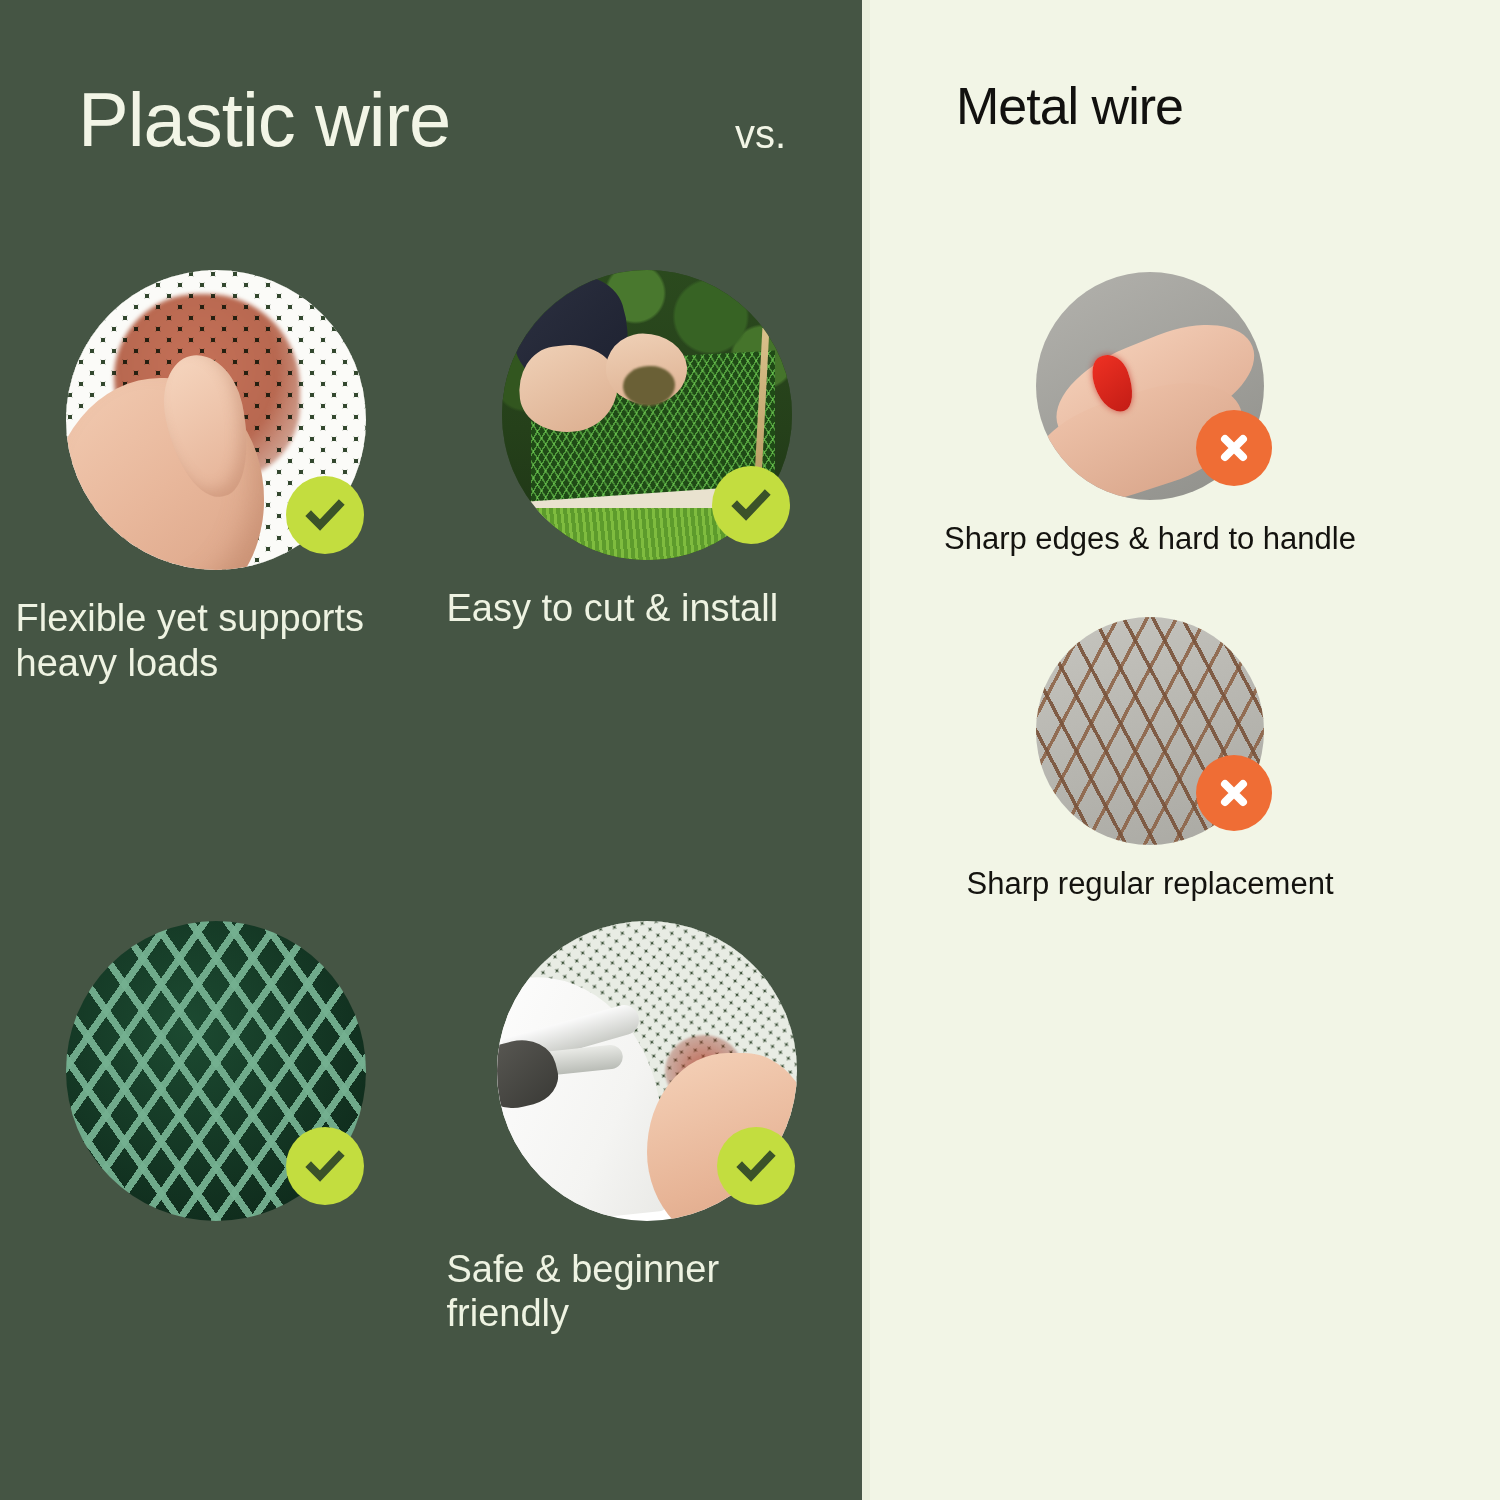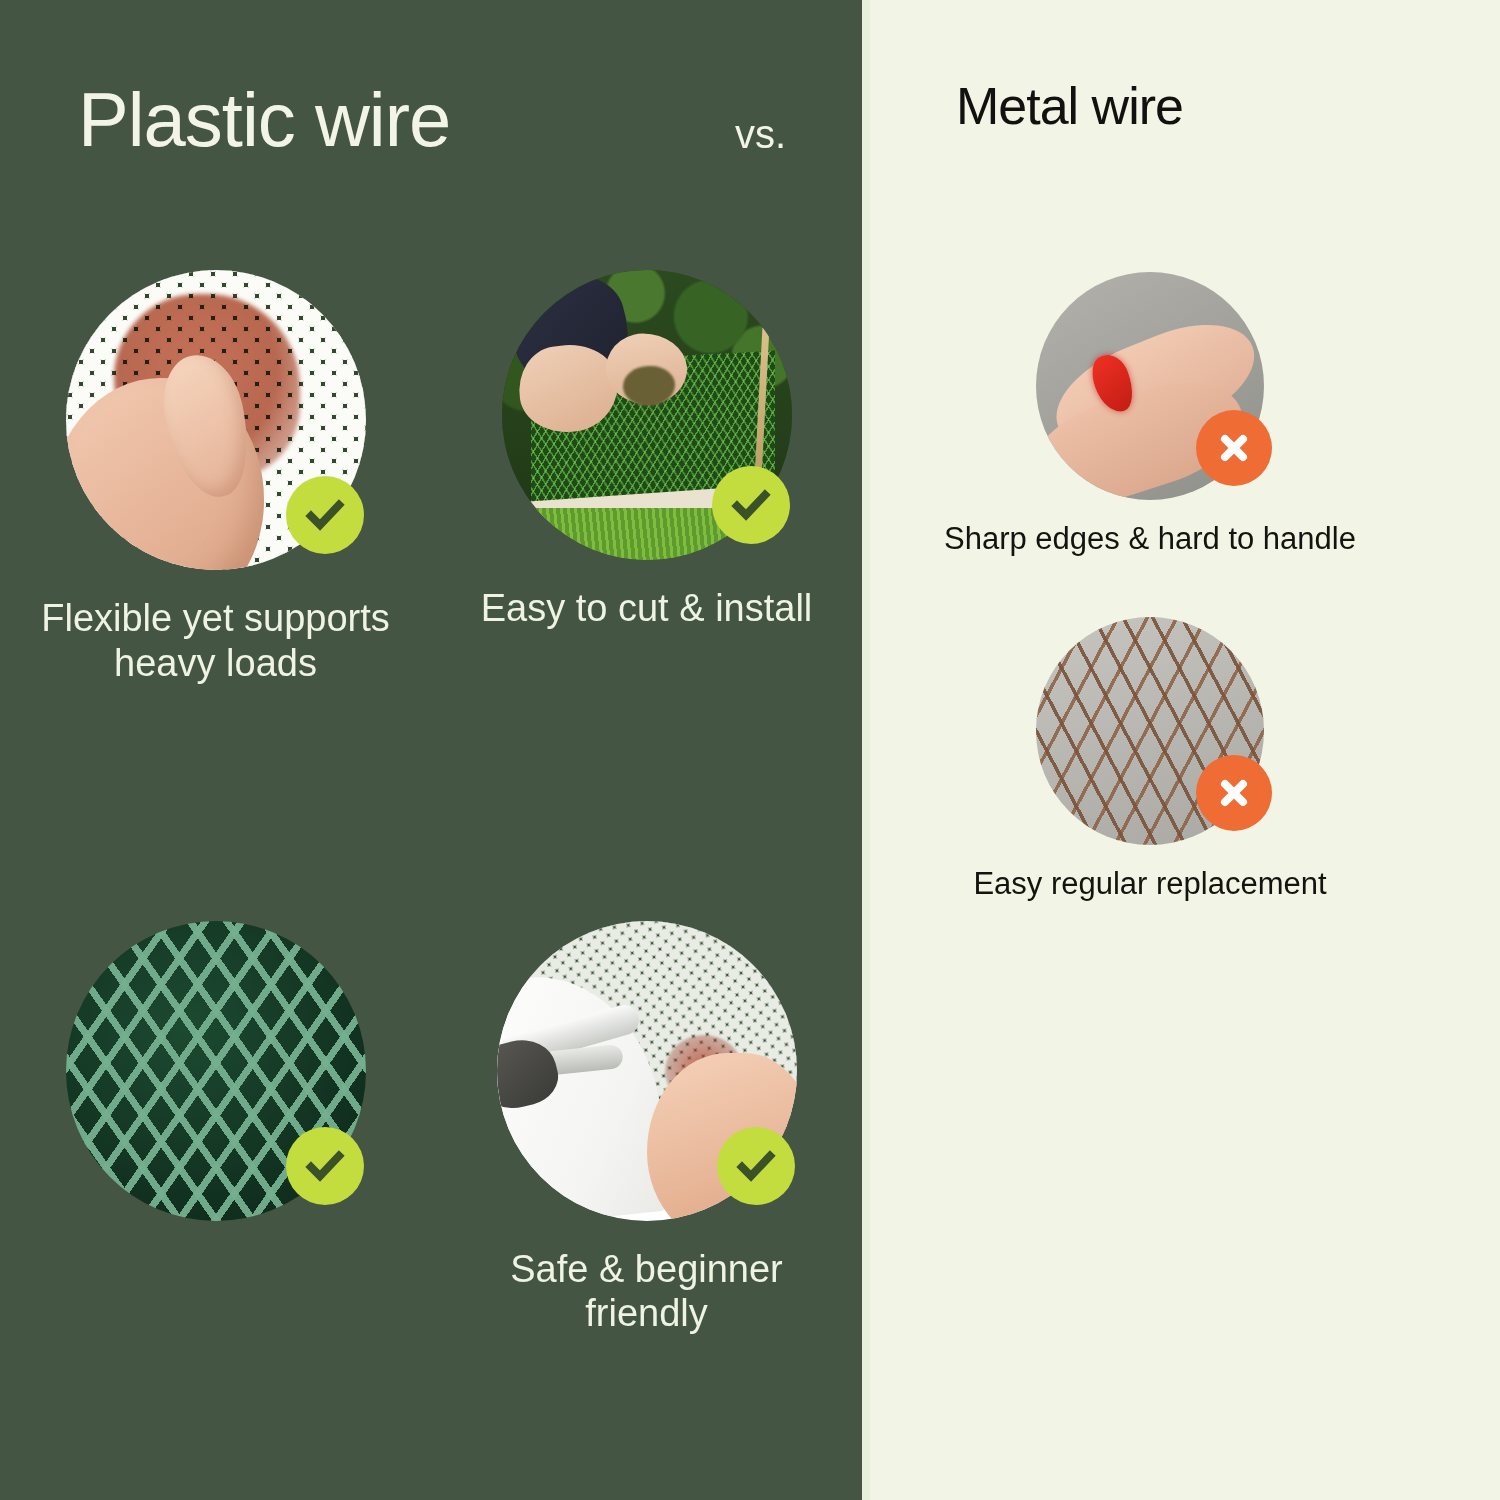--- a/index.html
+++ b/index.html
@@ -82,21 +82,20 @@
   }
   .circle-wrap.sm { width: 290px; height: 290px; }
   .photo {
     width: 100%; height: 100%;
     border-radius: 50%;
     overflow: hidden;
     position: relative;
   }
   .caption {
     margin-top: 26px;
-    text-align: center;
     font-size: 38px;
     line-height: 1.18;
     color: #eef3e2;
     width: 400px;
   }
   .caption-dark {
     margin-top: 20px;
     text-align: center;
     font-size: 31px;
     line-height: 1.2;
@@ -538,20 +537,20 @@
 
       <div class="rrow">
         <div class="rcircle">
           <div class="photo img-rust"></div>
           <div class="badge cross">
             <svg width="40" height="40" viewBox="0 0 40 40" aria-hidden="true">
               <path d="M11 11 L29 29 M29 11 L11 29" fill="none" stroke="#ffffff" stroke-width="8" stroke-linecap="round"></path>
             </svg>
           </div>
         </div>
-        <div class="caption-dark">Easy regular replacement</div>
+        <div class="caption-dark">Sharp regular replacement</div>
       </div>
 
 
     </div>
   </div>
 
 </div>
 
 </body></html>

